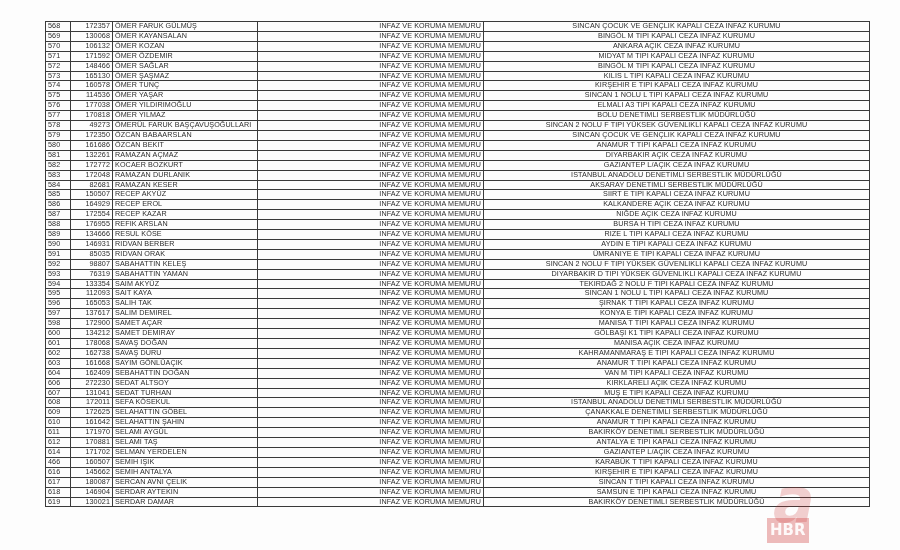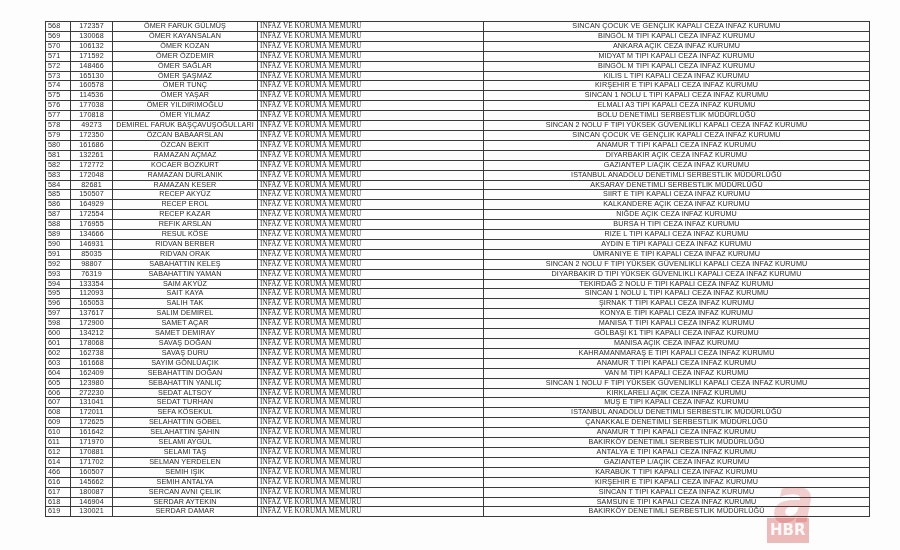--- a/index.html
+++ b/index.html
@@ -35,23 +35,23 @@
     table.roster td {
       height: 8.9px;
       line-height: 8.9px;
       padding: 0 2px;
       border: 1px solid #3a3a3a;
       white-space: nowrap;
       overflow: hidden;
       color: #2c2c2c;
     }
     td.c-no { width: 20px; }
-    td.c-sicil { width: 37px; text-align: center; }
-    td.c-name { width: 140px; text-align: center; }
-    td.c-title { width: 221px; text-align: left; font-family: Liberation Serif, serif; }
+    td.c-sicil { width: 37px; text-align: right; }
+    td.c-name { width: 140px; text-align: left; }
+    td.c-title { width: 221px; text-align: right; }
     td.c-inst { text-align: center; }
 
     .watermark {
       position: absolute;
       left: 755px;
       top: 478px;
       width: 140px;
       height: 62px;
       pointer-events: none;
     }
@@ -162,21 +162,21 @@
         <tr>
           <td class="c-no">577</td>
           <td class="c-sicil">170818</td>
           <td class="c-name">ÖMER YILMAZ</td>
           <td class="c-title">İNFAZ VE KORUMA MEMURU</td>
           <td class="c-inst">BOLU DENETİMLİ SERBESTLİK MÜDÜRLÜĞÜ</td>
         </tr>
         <tr>
           <td class="c-no">578</td>
           <td class="c-sicil">49273</td>
-          <td class="c-name">DEMİREL FARUK BAŞÇAVUŞOĞULLARI</td>
+          <td class="c-name">ÖMERÜL FARUK BAŞÇAVUŞOĞULLARI</td>
           <td class="c-title">İNFAZ VE KORUMA MEMURU</td>
           <td class="c-inst">SİNCAN 2 NOLU F TİPİ YÜKSEK GÜVENLİKLİ KAPALI CEZA İNFAZ KURUMU</td>
         </tr>
         <tr>
           <td class="c-no">579</td>
           <td class="c-sicil">172350</td>
           <td class="c-name">ÖZCAN BABAARSLAN</td>
           <td class="c-title">İNFAZ VE KORUMA MEMURU</td>
           <td class="c-inst">SİNCAN ÇOCUK VE GENÇLİK KAPALI CEZA İNFAZ KURUMU</td>
         </tr>
@@ -340,27 +340,20 @@
           <td class="c-name">SAYİM GÖNLÜAÇIK</td>
           <td class="c-title">İNFAZ VE KORUMA MEMURU</td>
           <td class="c-inst">ANAMUR T TİPİ KAPALI CEZA İNFAZ KURUMU</td>
         </tr>
         <tr>
           <td class="c-no">604</td>
           <td class="c-sicil">162409</td>
           <td class="c-name">SEBAHATTİN DOĞAN</td>
           <td class="c-title">İNFAZ VE KORUMA MEMURU</td>
           <td class="c-inst">VAN M TİPİ KAPALI CEZA İNFAZ KURUMU</td>
-        </tr>
-        <tr>
-          <td class="c-no">605</td>
-          <td class="c-sicil">123980</td>
-          <td class="c-name">SEBAHATTİN YANLIÇ</td>
-          <td class="c-title">İNFAZ VE KORUMA MEMURU</td>
-          <td class="c-inst">SİNCAN 1 NOLU F TİPİ YÜKSEK GÜVENLİKLİ KAPALI CEZA İNFAZ KURUMU</td>
         </tr>
         <tr>
           <td class="c-no">606</td>
           <td class="c-sicil">272230</td>
           <td class="c-name">SEDAT ALTSOY</td>
           <td class="c-title">İNFAZ VE KORUMA MEMURU</td>
           <td class="c-inst">KIRKLARELİ AÇIK CEZA İNFAZ KURUMU</td>
         </tr>
         <tr>
           <td class="c-no">607</td>

